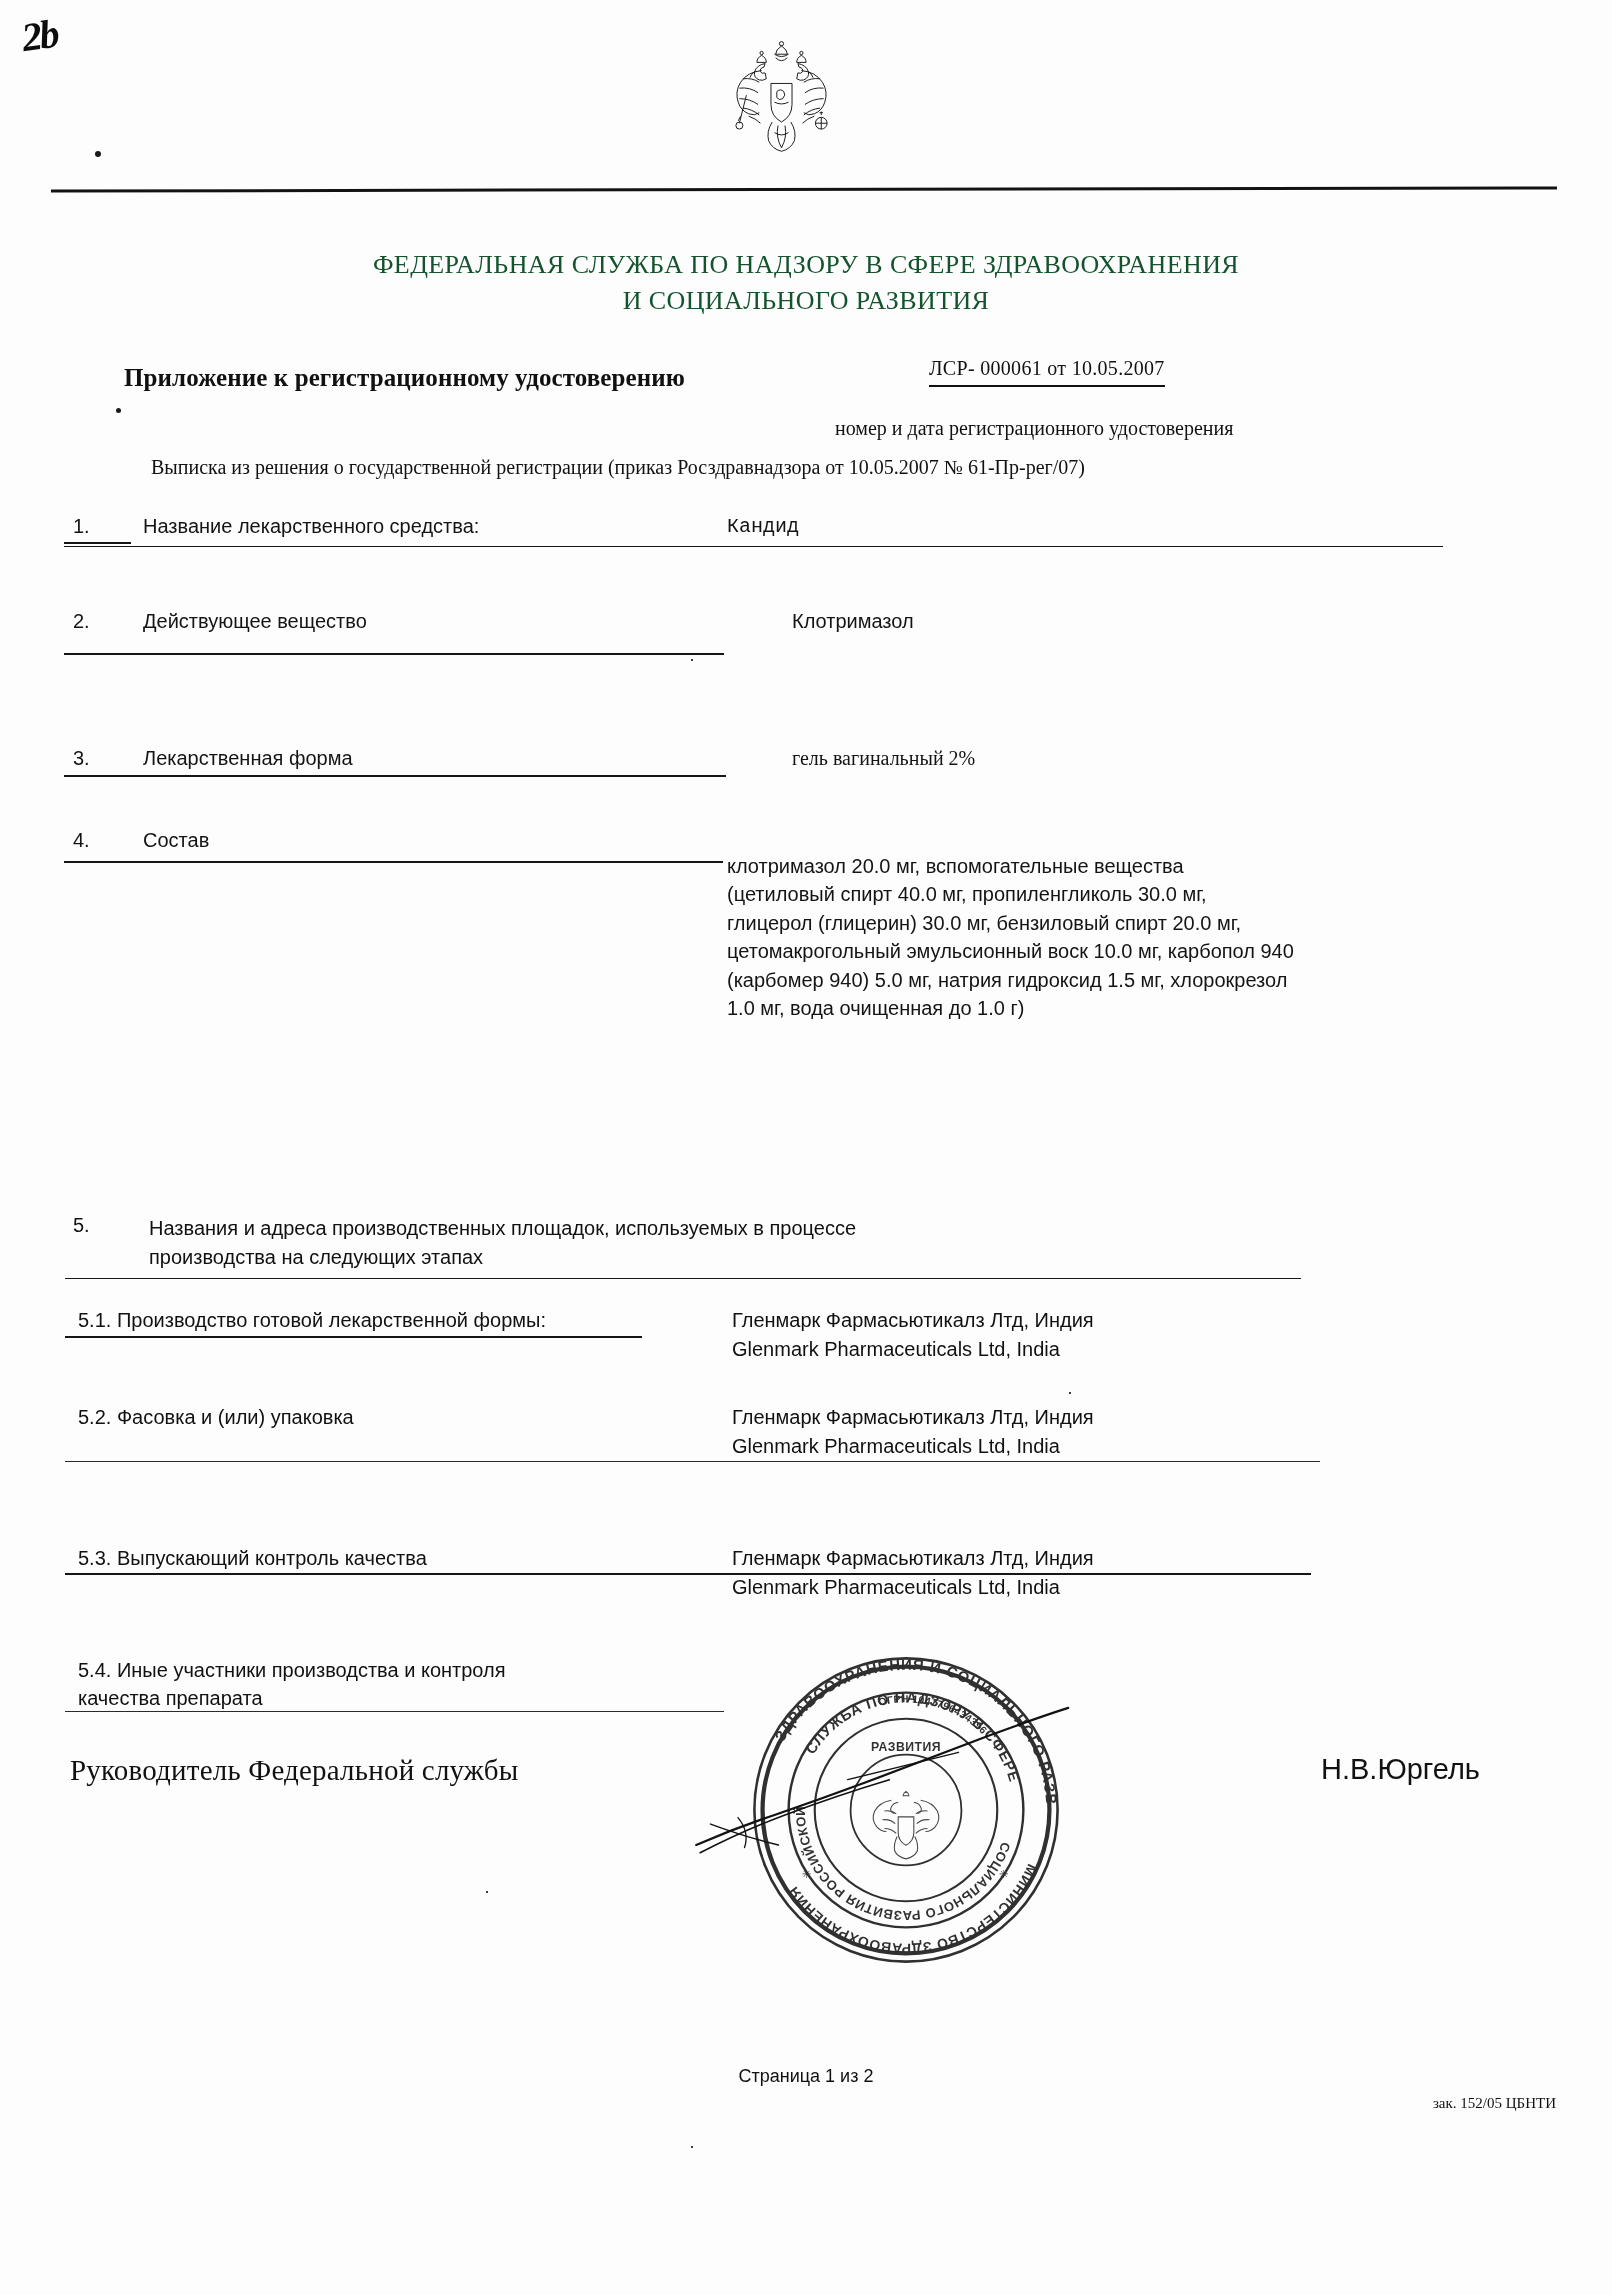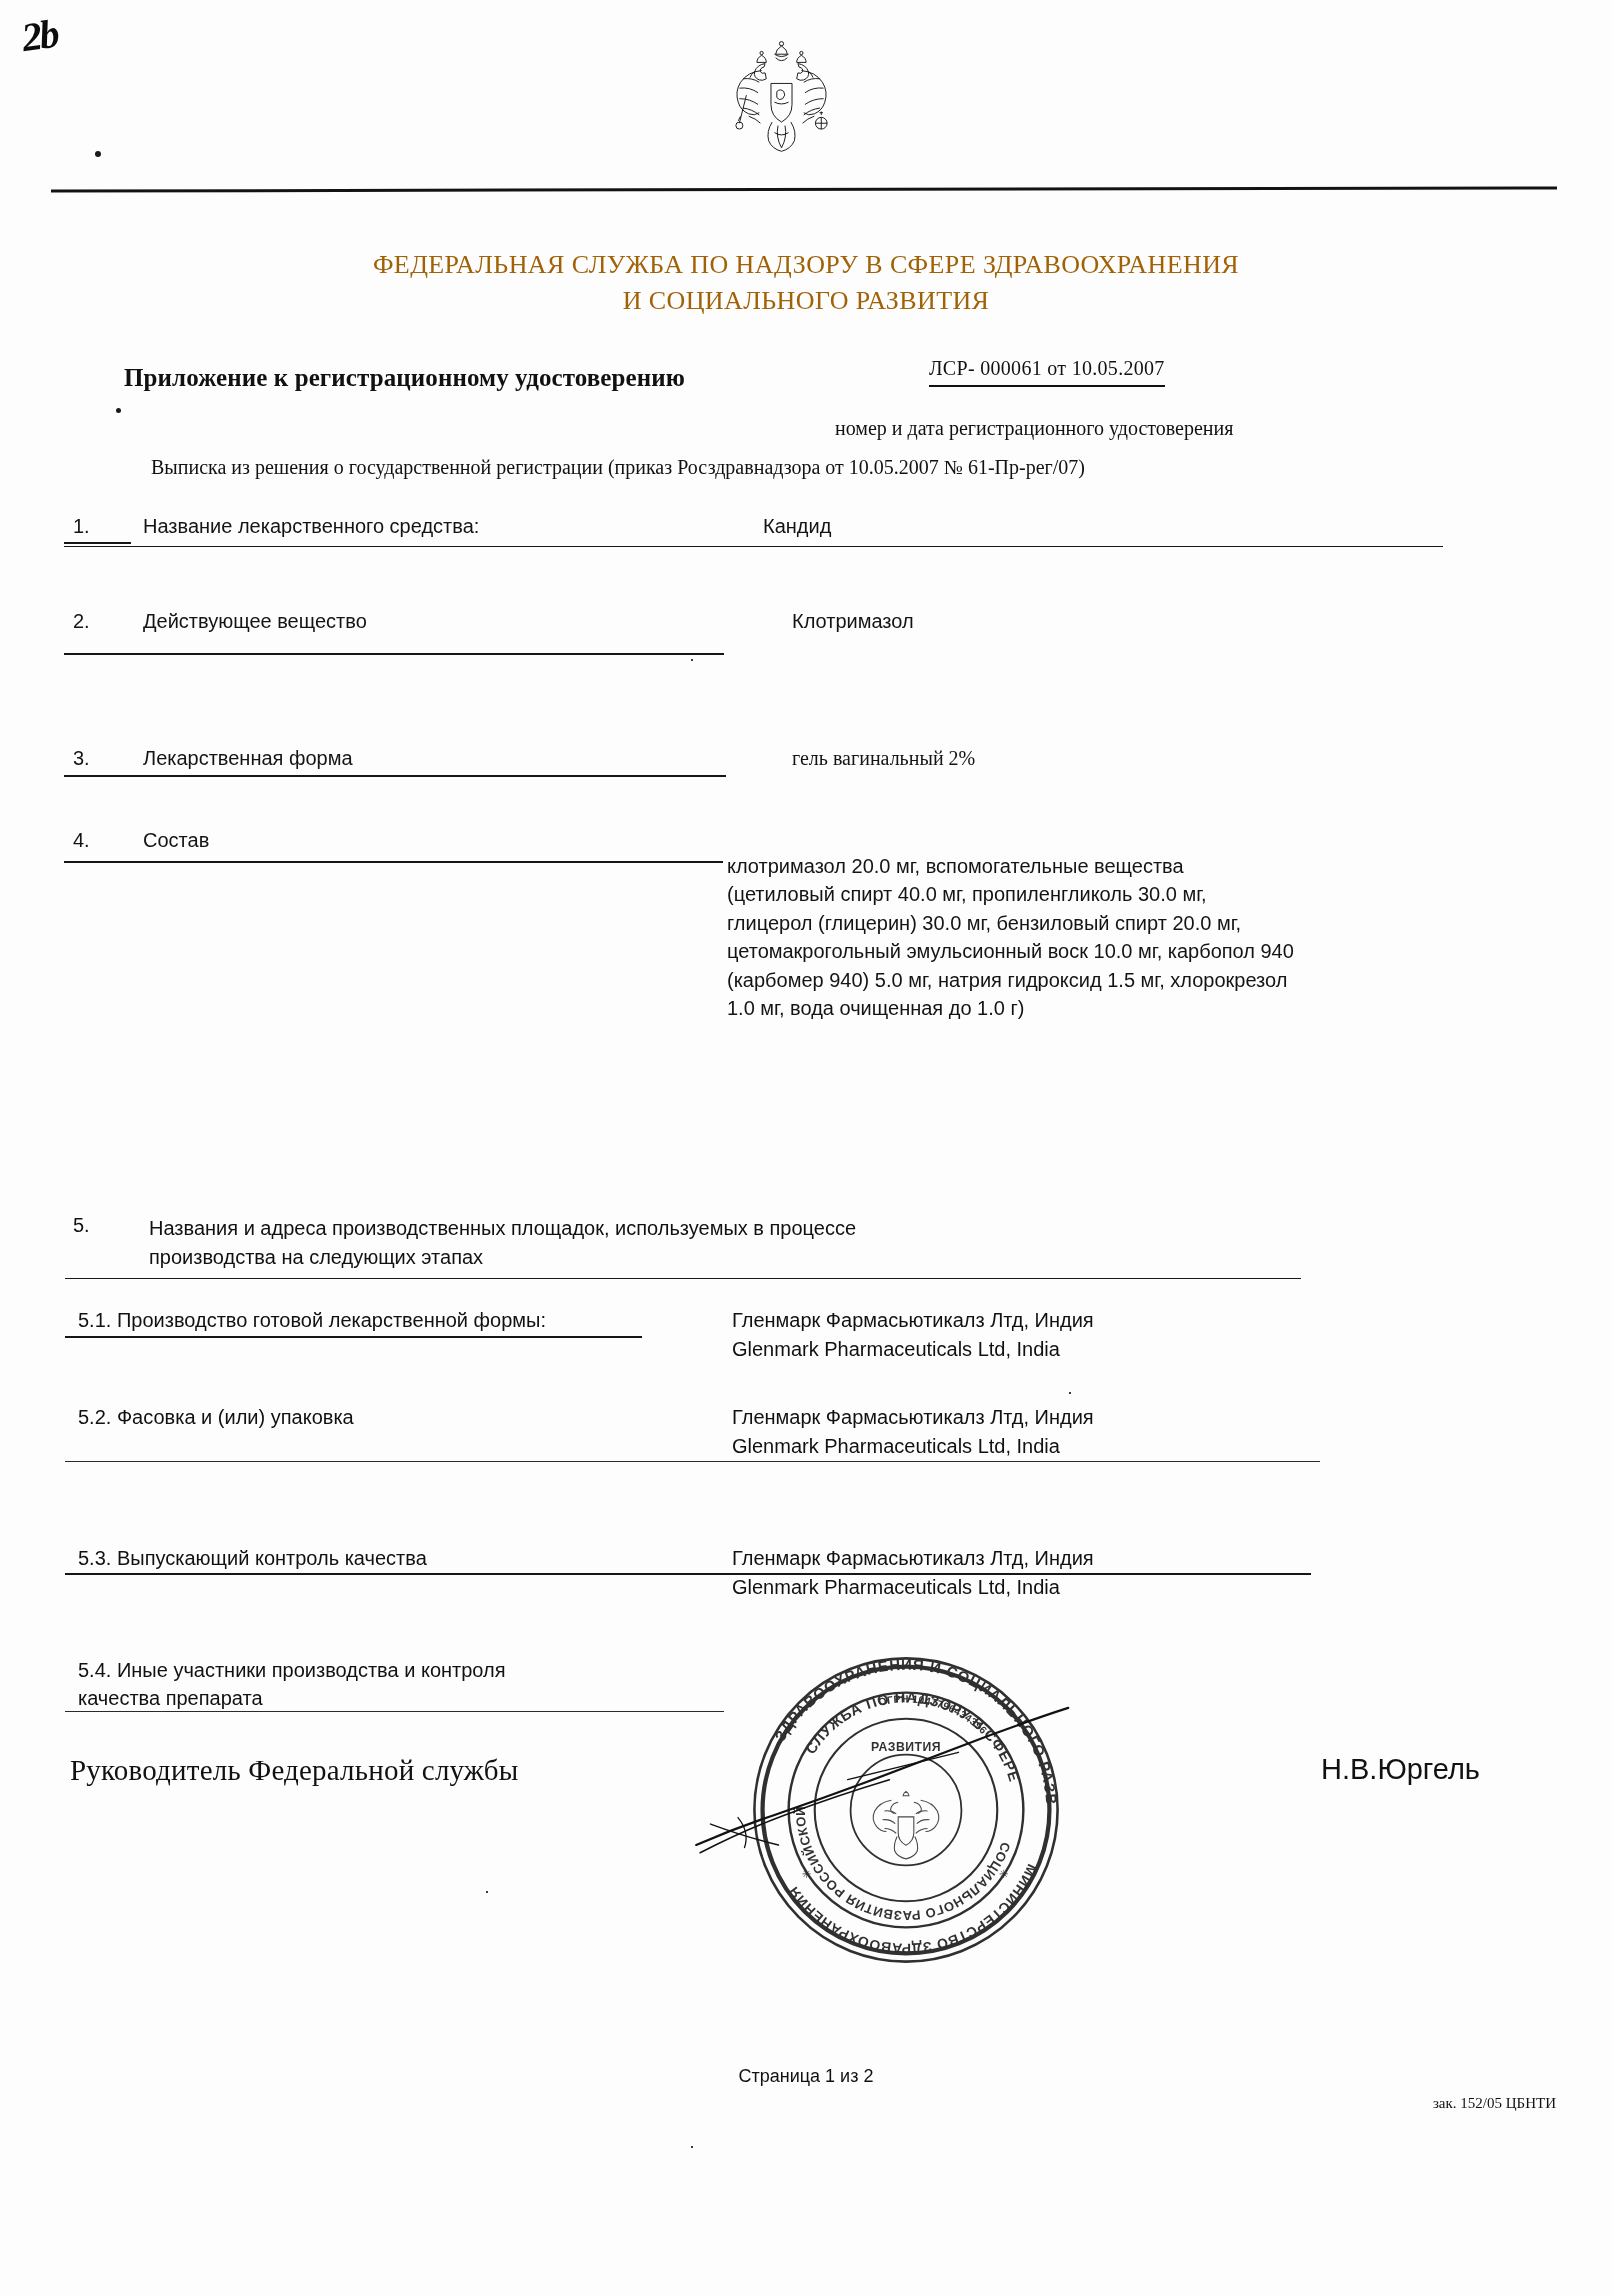--- a/index.html
+++ b/index.html
@@ -64,21 +64,21 @@
   .org-title {
     position: absolute;
     left: 0;
     top: 247px;
     width: 1612px;
     text-align: center;
     font-family: "Liberation Serif", serif;
     font-size: 26px;
     line-height: 1.38;
     letter-spacing: 0.4px;
-    color: #a16207;
+    color: #14532d;
   }
 
   .appendix-label {
     position: absolute;
     left: 124px;
     top: 364px;
     font-family: "Liberation Serif", serif;
     font-size: 25px;
     font-weight: bold;
     letter-spacing: 0.1px;
@@ -313,21 +313,21 @@
   </div>
 
   <div class="appendix-label">Приложение к регистрационному удостоверению</div>
   <div class="reg-number">ЛСР- 000061 от 10.05.2007</div>
   <div class="reg-caption">номер и дата регистрационного удостоверения</div>
   <div class="extract-line">Выписка из решения о государственной регистрации (приказ Росздравнадзора  от 10.05.2007 № 61-Пр-рег/07)</div>
 
   <div class="field" style="left:73px; top:513px; width:1369px;">
     <span class="num">1.</span>
     <span class="label" style="left:70px;">Название лекарственного средства:</span>
-    <span class="value" style="left:690px;">Кандид</span>
+    <span class="value" style="left:654px;font-family:Liberation Mono, monospace;">Кандид</span>
   </div>
   <div class="rule" style="left:64px; top:542px; width:67px;"></div>
   <div class="rule" style="left:64px; top:546px; width:1379px; height:1.3px;"></div>
 
   <div class="field" style="left:73px; top:608px; width:1369px;">
     <span class="num">2.</span>
     <span class="label" style="left:70px;">Действующее вещество</span>
     <span class="value" style="left:719px;">Клотримазол</span>
   </div>
   <div class="rule" style="left:64px; top:653px; width:660px;"></div>

